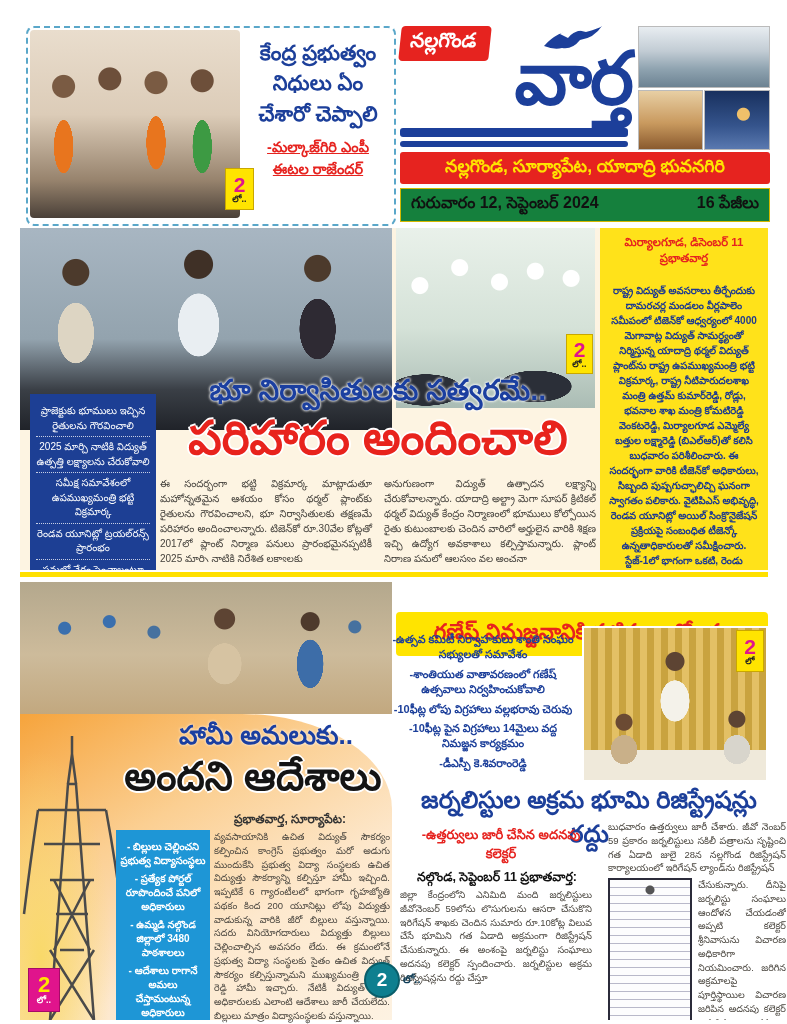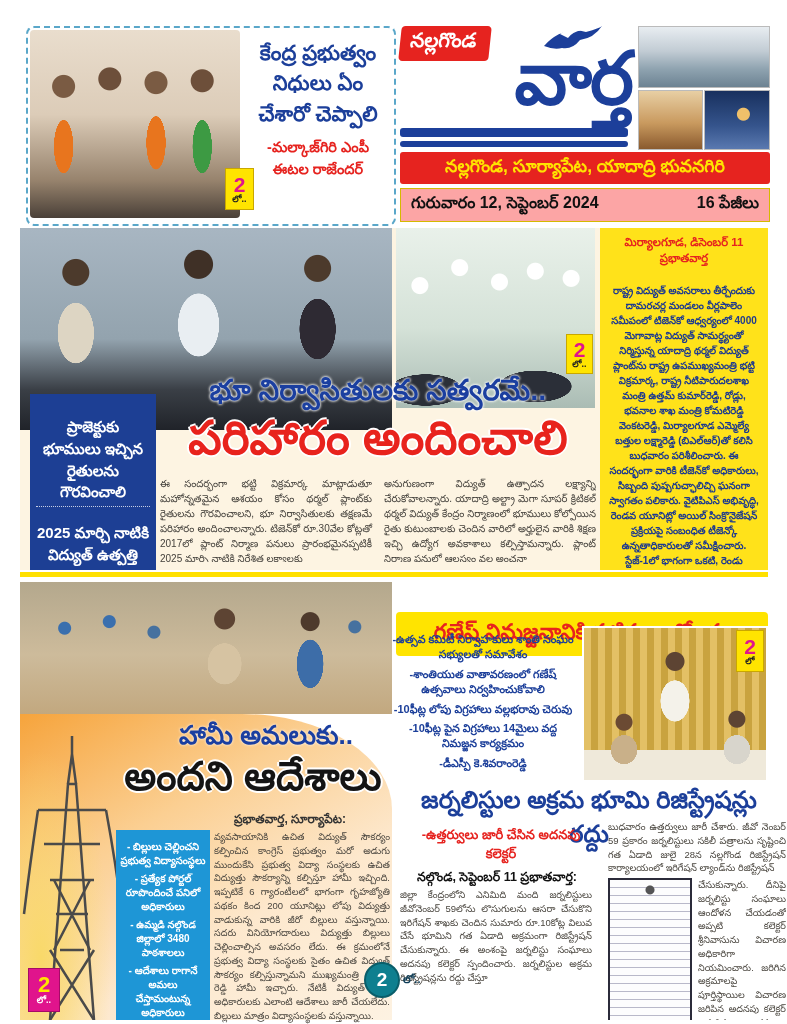--- a/index.html
+++ b/index.html
@@ -14,21 +14,21 @@
       radial-gradient(circle at 16% 30%,#7a5b43 0 11px,transparent 12px),
       radial-gradient(circle at 38% 26%,#6d4f3a 0 11px,transparent 12px),
       radial-gradient(circle at 60% 28%,#7a5b43 0 11px,transparent 12px),
       radial-gradient(circle at 82% 27%,#6d4f3a 0 11px,transparent 12px),
       radial-gradient(ellipse 16px 44px at 16% 62%,#e8751e 0 60%,transparent 61%),
       radial-gradient(ellipse 16px 44px at 60% 60%,#e8751e 0 60%,transparent 61%),
       radial-gradient(ellipse 16px 44px at 82% 62%,#3d9a43 0 60%,transparent 61%),
       linear-gradient(180deg,#e9ddcd 0%,#dcccb8 45%,#97836d 80%,#4a4038 100%);}
   .tl-text{flex:1;padding:10px 6px 4px 6px;text-align:center;}
   .tl-head{color:#1c3f9a;font-weight:bold;font-size:21px;line-height:1.45;}
-  .tl-by{color:#e6231f;font-weight:bold;font-size:14.5px;line-height:1.5;margin-top:8px;}
+  .tl-by{color:#e6231f;font-weight:bold;font-size:14.5px;line-height:1.5;margin-top:8px;text-decoration:underline;}
   
   .badge-y{display:flex;flex-direction:column;align-items:center;justify-content:center;
            background:#ffe400;border:1px solid #c9a700;}
   .badge-y .n{color:#e0148c;font-weight:bold;font-size:21px;line-height:1;}
   .badge-y .s{color:#222;font-weight:bold;font-size:9px;line-height:1.1;}
   .badge-m{display:flex;flex-direction:column;align-items:center;justify-content:center;
            background:#e0148c;border:1px solid #a50b66;}
   .badge-m .n{color:#ffe400;font-weight:bold;font-size:22px;line-height:1;}
   .badge-m .s{color:#fff;font-weight:bold;font-size:9px;line-height:1.1;}
   .badge-t{display:flex;align-items:center;gap:3px;}
@@ -47,21 +47,21 @@
   .mimg{position:absolute;border:1px solid #bbb;}
   .img-dam{right:0;top:2px;width:130px;height:60px;
     background:linear-gradient(180deg,#e8edf1 0%,#c2ccd4 40%,#8fa3b0 70%,#6c8292 100%);}
   .img-temple{right:67px;top:66px;width:63px;height:58px;
     background:linear-gradient(180deg,#e8cfa4 0%,#c99a5f 55%,#8a5a2e 100%);}
   .img-city{right:0;top:66px;width:64px;height:58px;
     background:radial-gradient(circle at 60% 40%,#f0c06a 0 6px,transparent 7px),
                linear-gradient(180deg,#18305e 0%,#35548c 60%,#5a79b0 100%);}
   .districts{position:absolute;left:0;top:128px;width:100%;height:32px;background:#e6231f;border-radius:3px;
              color:#ffe400;font-weight:bold;font-size:17.5px;display:flex;align-items:center;justify-content:center;}
-  .datebar{position:absolute;left:0;top:164px;width:100%;height:34px;background:#fca5a5;border:1px solid #d4b900;
+  .datebar{position:absolute;left:0;top:164px;width:100%;height:34px;background:#15803d;border:1px solid #d4b900;
            box-sizing:border-box;display:flex;align-items:center;justify-content:space-between;padding:0 10px;
            color:#111;font-weight:bold;font-size:16px;}
   
   .main{left:20px;top:228px;width:748px;height:342px;background:#fdf4e2;}
   .ph-press{left:0;top:0;width:372px;height:202px;
     background:
       radial-gradient(circle at 15% 22%,#4c3a2c 0 13px,transparent 14px),
       radial-gradient(circle at 48% 18%,#3f3026 0 14px,transparent 15px),
       radial-gradient(circle at 80% 20%,#4c3a2c 0 13px,transparent 14px),
       radial-gradient(ellipse 34px 52px at 48% 48%,#e9eef2 0 60%,transparent 61%),
@@ -73,22 +73,22 @@
       radial-gradient(circle at 12% 32%,#fff 0 8px,transparent 9px),
       radial-gradient(circle at 32% 22%,#fff 0 8px,transparent 9px),
       radial-gradient(circle at 52% 30%,#fff 0 8px,transparent 9px),
       radial-gradient(circle at 70% 24%,#fff 0 8px,transparent 9px),
       radial-gradient(circle at 88% 28%,#fff 0 8px,transparent 9px),
       radial-gradient(ellipse 60px 26px at 70% 88%,#2b2f38 0 60%,transparent 61%),
       radial-gradient(ellipse 60px 26px at 15% 90%,#2b2f38 0 60%,transparent 61%),
       linear-gradient(180deg,#e9f1ea 0%,#d5e2d8 55%,#aabcb4 100%);}
   .kicker{left:10px;top:166px;width:126px;height:176px;background:#1d3f94;color:#fff;
           padding:7px 6px;box-sizing:border-box;text-align:center;}
-  .kicker div{font-size:15px;font-weight:bold;line-height:1.45;border-bottom:1px dotted rgba(255,255,255,.75);
-              padding:3px 0;margin-top:12px;}
+  .kicker div{font-size:10px;font-weight:normal;line-height:1.45;border-bottom:1px dotted rgba(255,255,255,.75);
+              padding:3px 0;}
   .kicker div:last-child{border-bottom:none;}
   .hl1{left:138px;top:146px;width:440px;text-align:center;color:#1b3fa0;font-weight:bold;font-size:29px;
        text-shadow:0 0 3px #fff,0 0 3px #fff;}
   .hl2{left:138px;top:182px;width:440px;text-align:center;color:#e8231d;font-weight:bold;font-size:47px;
        text-shadow:-2px 0 0 #fff,2px 0 0 #fff,0 -2px 0 #fff,0 2px 0 #fff;}
   .mbody{left:140px;top:248px;width:436px;height:86px;display:flex;gap:12px;overflow:hidden;}
   .mbody p{margin:0;flex:1;font-size:10px;line-height:1.5;text-align:justify;color:#44413c;}
   .sidecol{left:580px;top:0;width:168px;height:342px;background:#ffe21a;box-sizing:border-box;
            padding:8px 9px;text-align:center;overflow:hidden;}
   .sidecol .dl{color:#e6231f;font-weight:bold;font-size:11.5px;margin-bottom:15px;}

